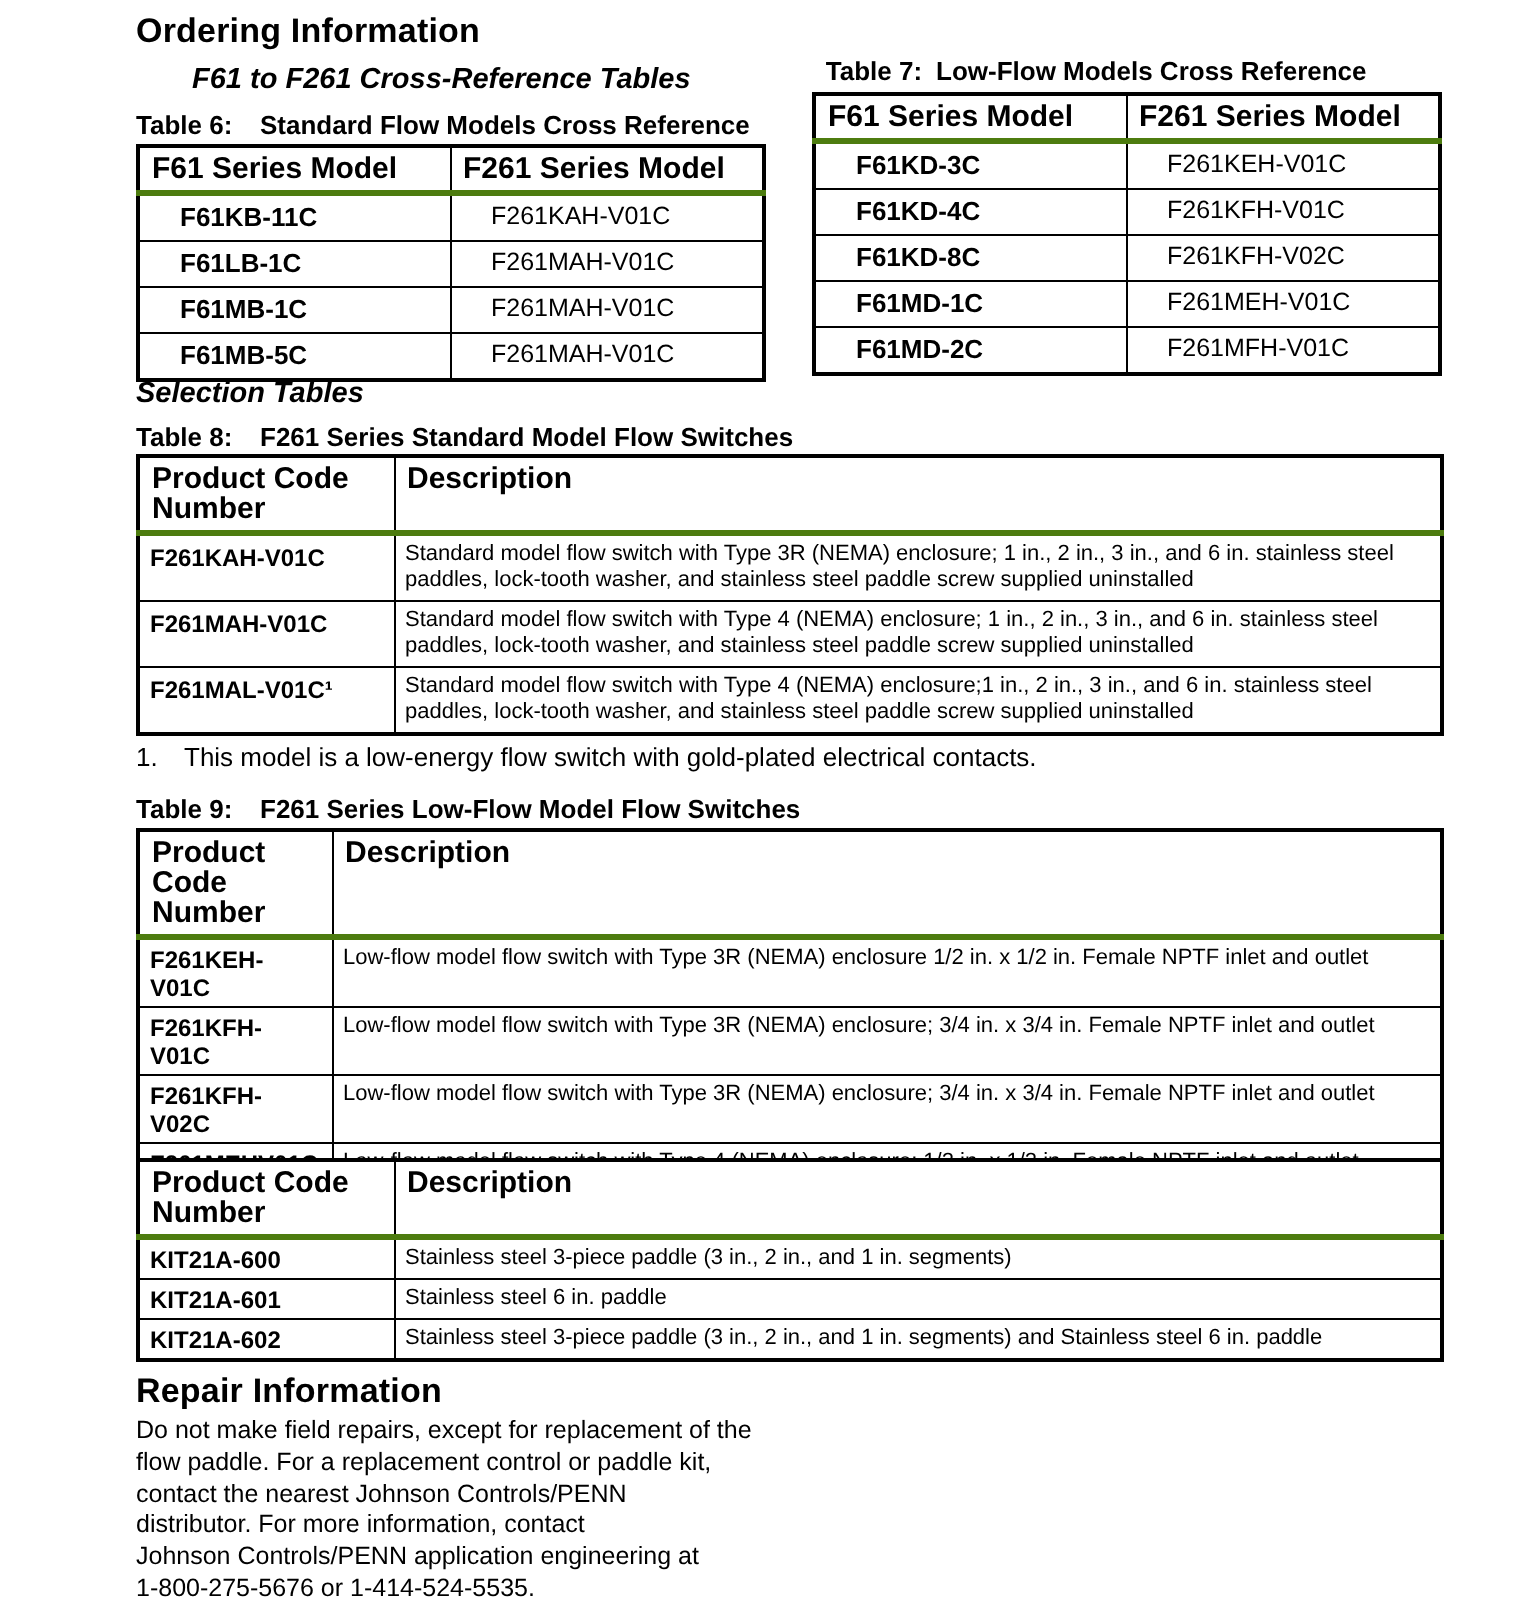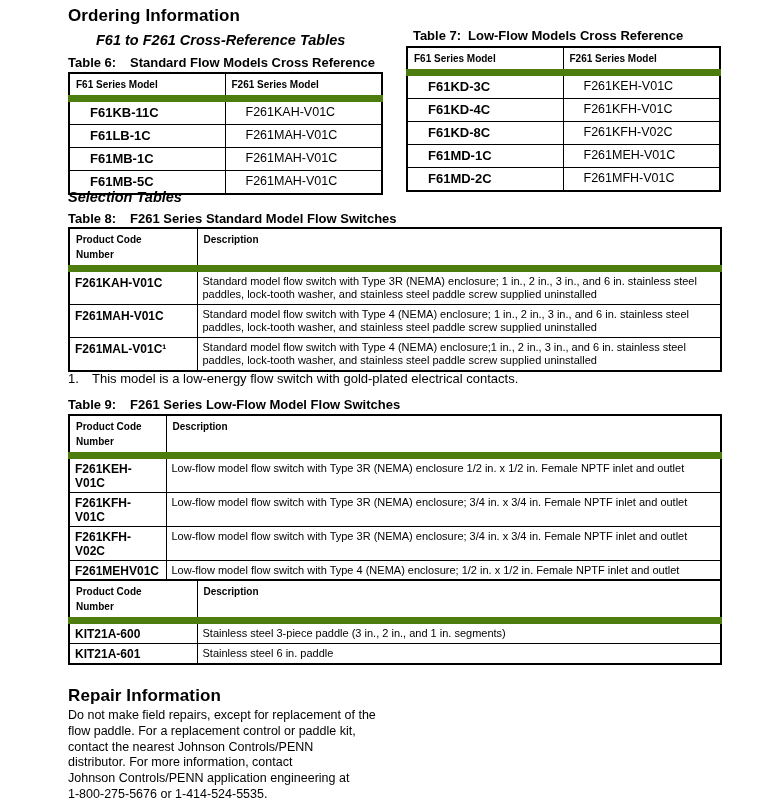--- a/index.html
+++ b/index.html
@@ -10,21 +10,21 @@
     -webkit-font-smoothing:antialiased;
   }
   .abs{position:absolute;}
   .h1{font-size:17px;font-weight:bold;letter-spacing:.1px;}
   .h2{font-size:14.5px;font-weight:bold;font-style:italic;}
   .caption{font-size:13px;font-weight:bold;white-space:nowrap;}
   .caption .cap-label{display:inline-block;min-width:62px;}
   table{border-collapse:collapse;table-layout:fixed;background:#fff;}
   table{border:2px solid #000;}
   th,td{border:1px solid #000;text-align:left;vertical-align:top;overflow:hidden;}
-  th{font-size:10px;font-weight:bold;padding:3px 6px;white-space:pre-line;border-bottom:7px solid #4d7c0f;line-height:15px;}
+  th{font-size:15px;font-weight:bold;padding:3px 6px;white-space:pre-line;border-bottom:3px solid #4d7c0f;line-height:15px;}
   td{padding:3px 20px;line-height:15px;}
   td:first-child{font-weight:bold;}
   
   .xref{width:315px;}
   .xref col.c1{width:156px;}
   .xref td{font-size:12.5px;height:16px;}
   .xref td:first-child{font-size:13px;}
   
   .wide{width:654px;}
   .wide td{font-size:11px;line-height:13px;padding:3px 5px;}
@@ -216,20 +216,24 @@
   </thead>
   <tbody>
       <tr>
         <td>KIT21A-600</td>
         <td>Stainless steel 3-piece paddle (3 in., 2 in., and 1 in. segments)</td>
       </tr>
       <tr>
         <td>KIT21A-601</td>
         <td>Stainless steel 6 in. paddle</td>
       </tr>
+      <tr>
+        <td>KIT21A-602</td>
+        <td>Stainless steel 3-piece paddle (3 in., 2 in., and 1 in. segments) and Stainless steel 6 in. paddle</td>
+      </tr>
     </tbody>
 </table>
 
 <div class="abs h1" style="left:68px;top:686px;">Repair Information</div>
 
 <div class="abs repair-p" style="left:68px;top:708px;">Do not make field repairs, except for replacement of the
 flow paddle. For a replacement control or paddle kit,
 contact the nearest Johnson Controls/PENN
 distributor. For more information, contact
 Johnson Controls/PENN application engineering at

